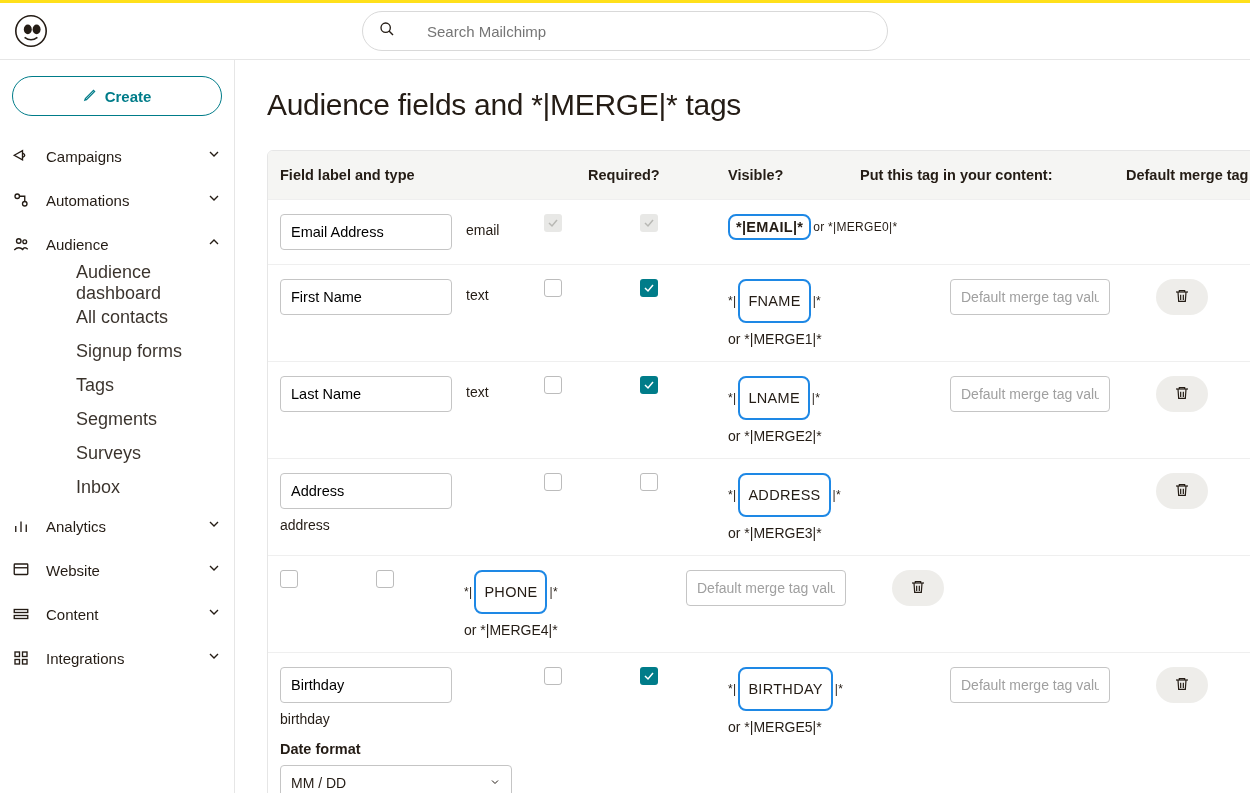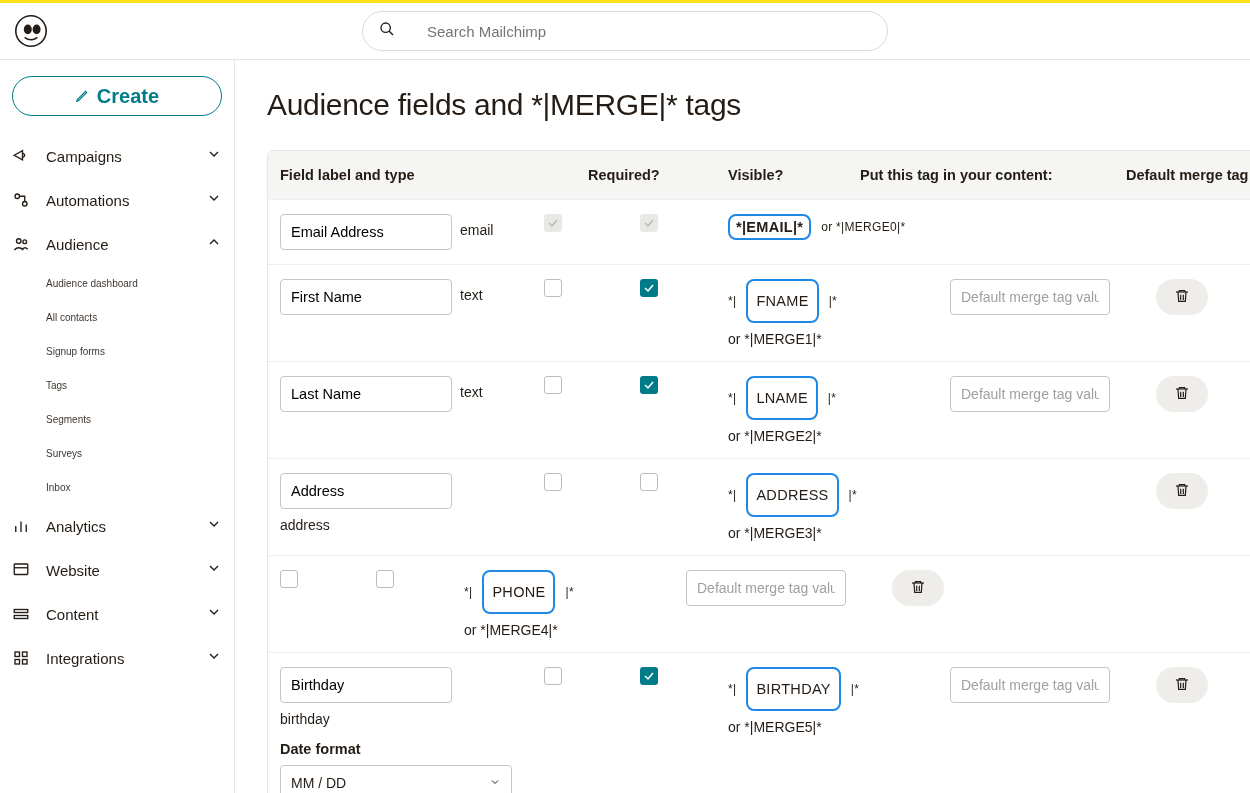--- a/index.html
+++ b/index.html
@@ -7,29 +7,29 @@
   body { width:1250px; }
   .topstrip { height:3px; background:#ffe01b; width:100%; }
   .topbar { display:flex; align-items:center; height:57px; border-bottom:1px solid #e6e6e6; }
   .logo-wrap { width:62px; display:flex; justify-content:center; align-items:center; }
   .logo-wrap svg { width:32px; height:32px; }
   .search-wrap { margin-left:300px; }
   .search-pill { width:526px; height:40px; border:1px solid #d9d9d9; border-radius:20px; display:flex; align-items:center; padding:0 16px; gap:10px; color:#241c15; }
   .search-pill input { border:none; outline:none; font-size:15px; flex:1; background:transparent;margin-left:20px; }
   .main-wrap { display:flex; }
   .sidebar { width:240px; border-right:1px solid #e6e6e6; padding:16px 12px 30px 12px; }
-  .create-btn { width:210px; height:40px; border:1px solid #007c89; color:#007c89; background:#fff; border-radius:20px; display:flex; align-items:center; justify-content:center; gap:8px; font-size:20px; font-weight:600; cursor:pointer; }
+  .create-btn { width:210px; height:40px; border:1px solid #007c89; color:#007c89; background:#fff; border-radius:20px; display:flex; align-items:center; justify-content:center; gap:8px; font-size:15px; font-weight:600; cursor:pointer; }
   .nav { margin-top:18px; }
   .nav-item { display:flex; align-items:center; height:44px; cursor:pointer; }
   .nav-item .icon { width:34px; display:flex; justify-content:flex-start; }
   .nav-item .icon svg { width:18px; height:18px; }
   .nav-item .lbl { flex:1; font-size:15px; }
   .nav-item .chev { width:16px; height:16px; }
   .sub-nav { padding-left:34px; }
-  .sub-nav .sub-item { height:34px; display:flex; align-items:center; font-size:10px; color:#241c15; cursor:pointer; opacity:.9; }
+  .sub-nav .sub-item { height:34px; display:flex; align-items:center; font-size:18px; color:#241c15; cursor:pointer; opacity:.9;margin-left:30px; }
   .content { flex:1; padding:28px 28px 40px 32px; }
   h1 { font-size:30px; font-weight:500; margin:0 0 28px 0; letter-spacing:-.3px; }
   .grid { border:1px solid #e6e6e6; border-radius:6px; overflow:hidden; }
   .grid .row { display:flex; align-items:flex-start; padding:14px 12px; border-bottom:1px solid #efefef; }
   .grid .row.header { background:#f5f5f3; font-size:14.5px; font-weight:600; padding-top:16px; padding-bottom:16px;gap:44px; }
   .grid .row:last-child { border-bottom:none; }
   .col-label { width:264px; }
   .col-req { width:96px; display:flex; justify-content:flex-start; }
   .col-vis { width:88px; display:flex; justify-content:flex-start; }
   .col-tag { width:222px; }
@@ -41,27 +41,27 @@
   .sub-heading { font-weight:600; font-size:14.5px; margin:14px 0 8px 0; }
   .select { width:232px; height:36px; border:1px solid #c5c5c5; border-radius:4px; padding:0 10px; display:flex; align-items:center; justify-content:space-between; font-size:14px; cursor:pointer; }
   .cbox { width:18px; height:18px; border-radius:3px; display:inline-flex; align-items:center; justify-content:center; }
   .cbox.unchecked { border:1px solid #bcbcbc; background:#fff; cursor:pointer; }
   .cbox.checked { background:#007c89; cursor:pointer; }
   .cbox.disabled { background:#e8e8e6; }
   .cbox svg { width:12px; height:12px; }
   .tagbox { display:inline-block; border:2.5px solid #1e88e5; border-radius:8px; padding:12px 8px; font-size:14.5px; font-weight:500; letter-spacing:.3px; }
   .tag-highlight { display:inline-block; border:2.5px solid #1e88e5; border-radius:8px; padding:3px 6px; font-size:14.5px; font-weight:600; letter-spacing:.3px; }
   .tag-plain { font-size:12px; font-weight:500; letter-spacing:.3px; }
-  .tag-wrap { display:flex; align-items:center; flex-wrap:wrap; gap:10px;text-align:right; }
+  .tag-wrap { display:flex; align-items:center; flex-wrap:wrap; gap:2px;text-align:right; }
   .alt-line { font-size:14px; margin-top:8px; }
   .default-input { width:160px; height:36px; border:1px solid #c5c5c5; border-radius:4px; padding:0 10px; font-size:14px; }
   .default-input::placeholder { color:#a0a0a0; }
   .trash-btn { width:52px; height:36px; border-radius:18px; background:#eeedea; display:flex; align-items:center; justify-content:center; cursor:pointer; border:none; }
   .trash-btn svg { width:16px; height:16px; }
-  .col-label-inner { display:flex; gap:8px; align-items:flex-start; }
+  .col-label-inner { display:flex; gap:14px; align-items:flex-start; }
 </style>
 </head>
 <body>
 
 <div class="topstrip"></div>
 
 <div class="topbar">
   <div class="logo-wrap">
     <svg viewBox="0 0 40 40">
         <circle cx="20" cy="20" r="19" fill="#fff" stroke="#241c15" stroke-width="2"></circle>

